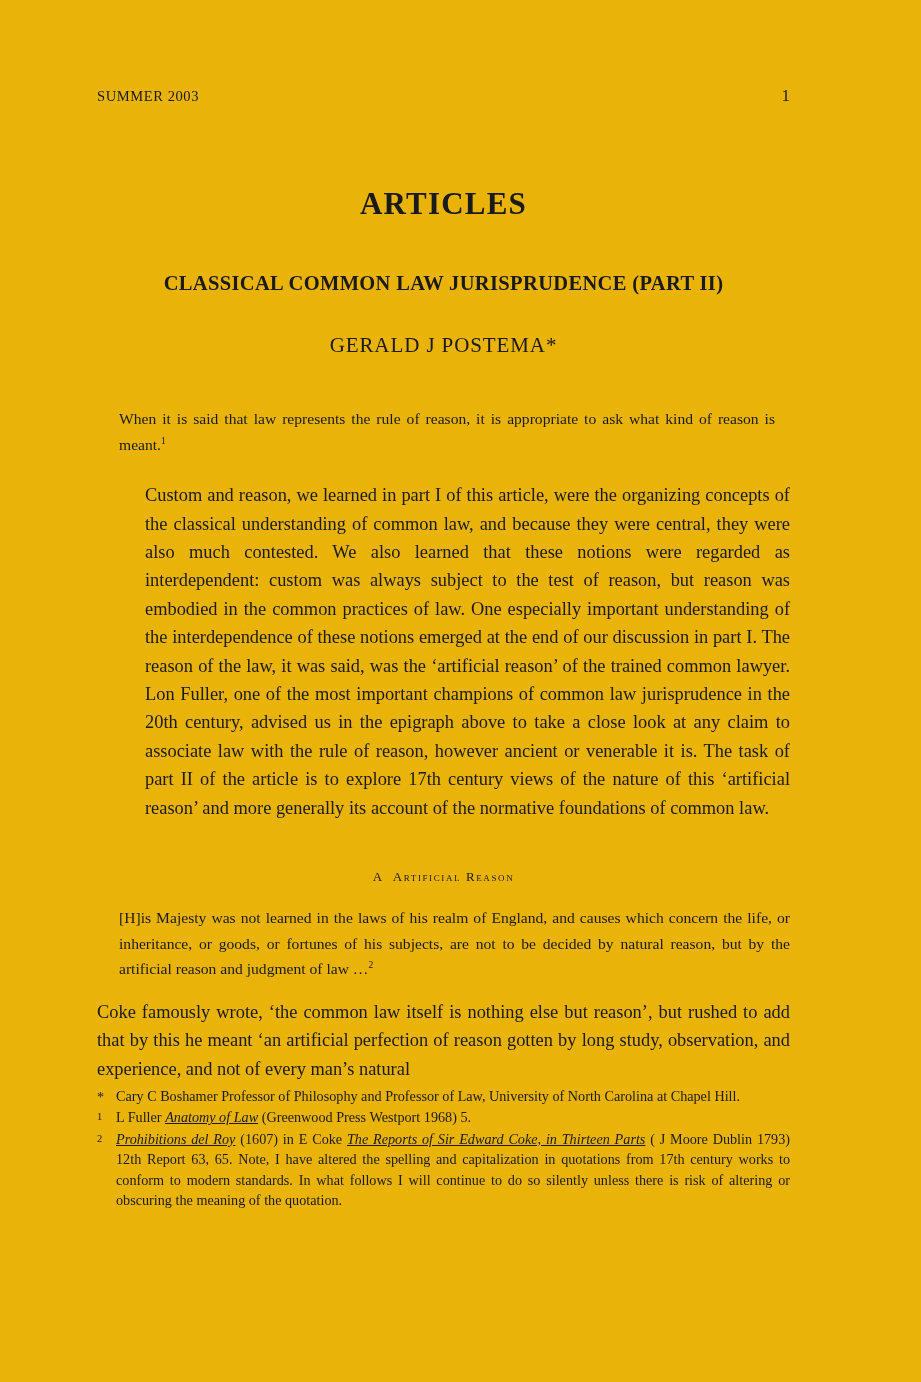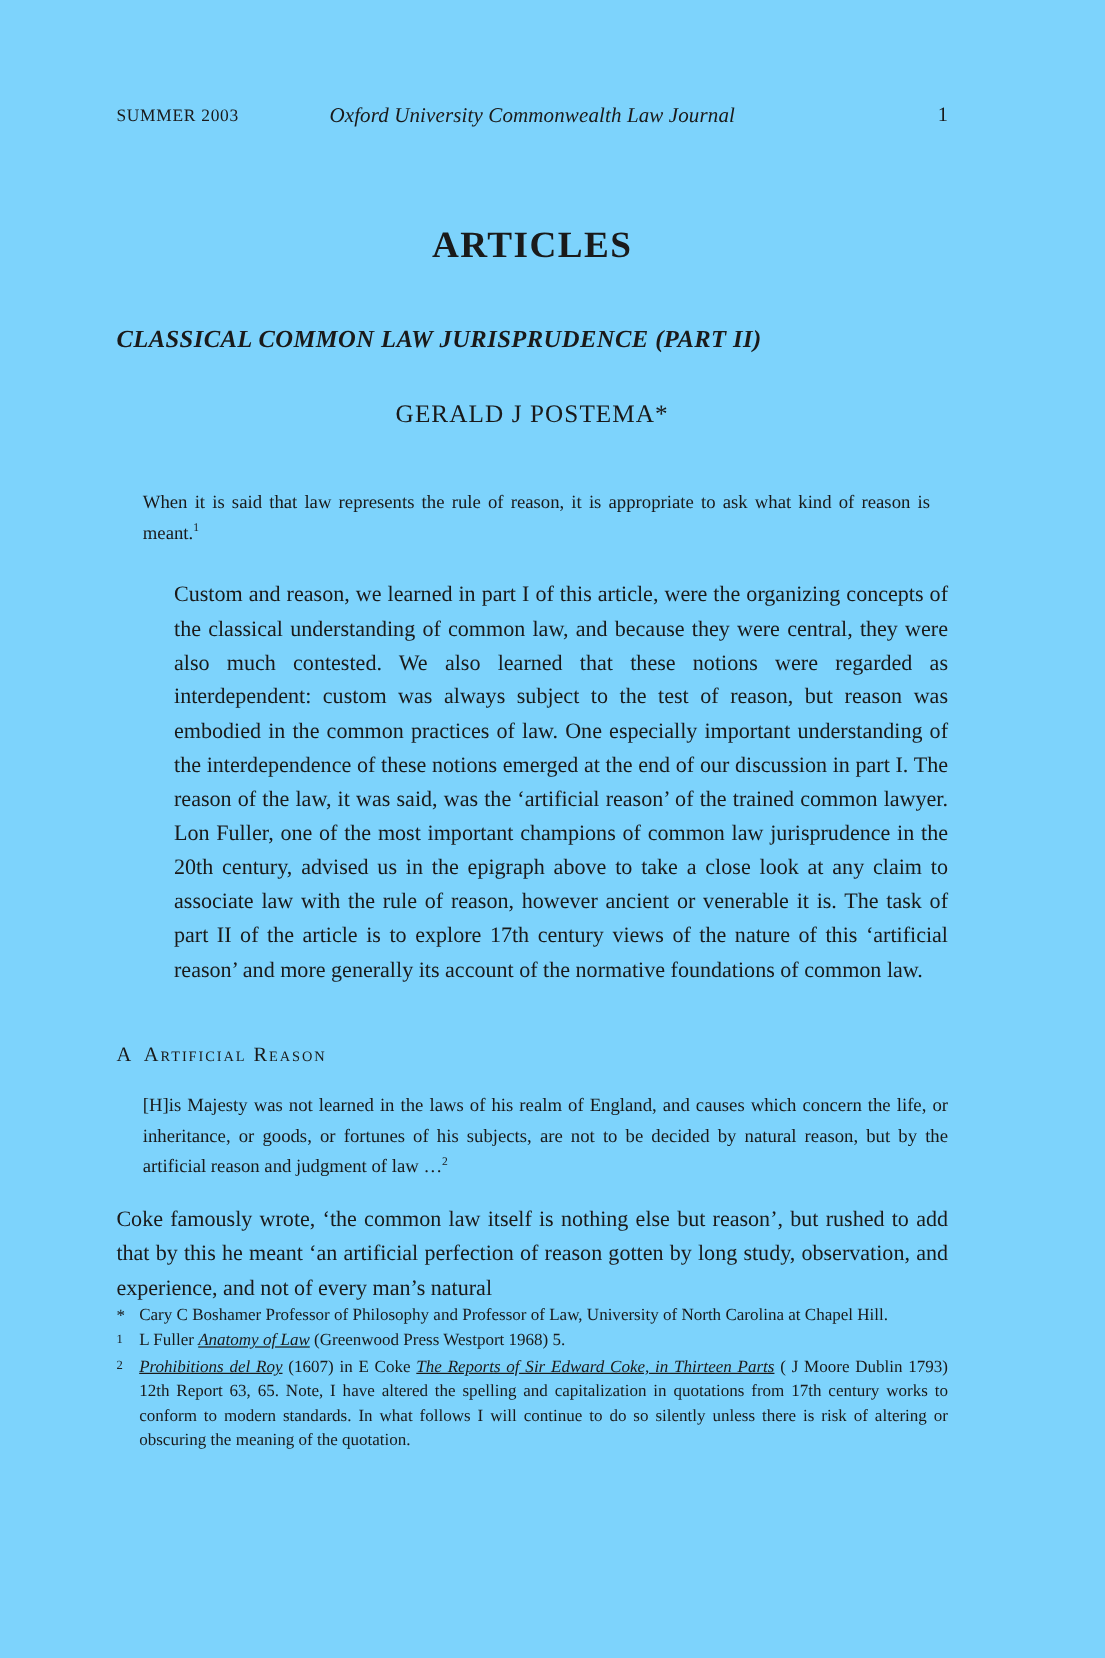--- a/index.html
+++ b/index.html
@@ -10,21 +10,21 @@
   body {
     font-family: "Liberation Serif", "DejaVu Serif", serif;
     color: #1a1a1a;
     -webkit-font-smoothing: antialiased;
   }
   .page {
     position: relative;
     width: 921px;
     height: 1382px;
     margin: 0 auto;
-    background: #7dd3fc;
+    background: #eab308;
     overflow: hidden;
     box-sizing: border-box;
   }
 
   
   .running-head {
     position: absolute;
     top: 86px;
     left: 97px;
     width: 693px;
@@ -64,24 +64,24 @@
     text-align: center;
     font-size: 31px;
     font-weight: bold;
     letter-spacing: 1.2px;
   }
   .article-title {
     position: absolute;
     top: 272px;
     left: 97px;
     width: 693px;
+    text-align: center;
     font-size: 20.5px;
     font-weight: bold;
     letter-spacing: 0.35px;
-    font-style: italic;
   }
   .author {
     position: absolute;
     top: 333px;
     left: 97px;
     width: 693px;
     text-align: center;
     font-size: 21px;
     letter-spacing: 0.9px;
   }
@@ -113,21 +113,22 @@
     line-height: 28.4px;
     text-align: justify;
     text-justify: inter-word;
     hyphens: manual;
   }
   .body-para.first { margin-top: 24px; margin-left: 48px; }
   .body-para.last  { margin-top: 16px; }
 
   .section-heading {
     margin: 47px 0 20px 0;
-    font-size: 17px;
+    text-align: center;
+    font-size: 13px;
     font-variant: small-caps;
     letter-spacing: 1.6px;
     font-weight: normal;
   }
   .section-heading .sh-gap { display: inline-block; width: 9px; }
 
   sup {
     font-size: 0.62em;
     vertical-align: super;
     line-height: 0;
@@ -165,21 +166,20 @@
   .fn-text { display: block; }
   i, em { font-style: italic; text-decoration: underline; }
 </style>
 </head>
 <body>
 
 <div class="page">
 
   <div class="running-head">
     <span class="head-left">SUMMER 2003</span>
-    <span class="head-center">Oxford University Commonwealth Law Journal</span>
     <span class="head-right">1</span>
   </div>
 
   <div class="articles-title">ARTICLES</div>
   <div class="article-title">CLASSICAL COMMON LAW JURISPRUDENCE (PART II)</div>
   <div class="author">GERALD J POSTEMA*</div>
 
   <div class="content">
 
     <p class="epigraph"><span>When it is said that law represents the rule of reason, it is appropriate to ask what kind of reason is meant.</span><sup>1</sup></p>

